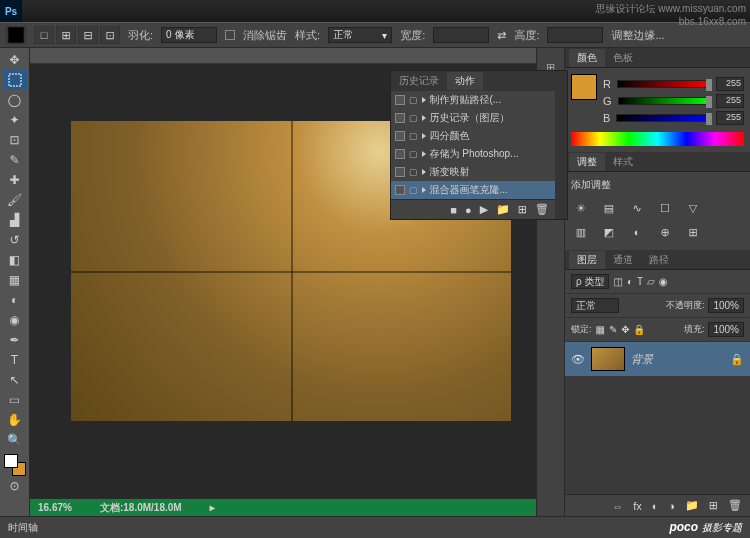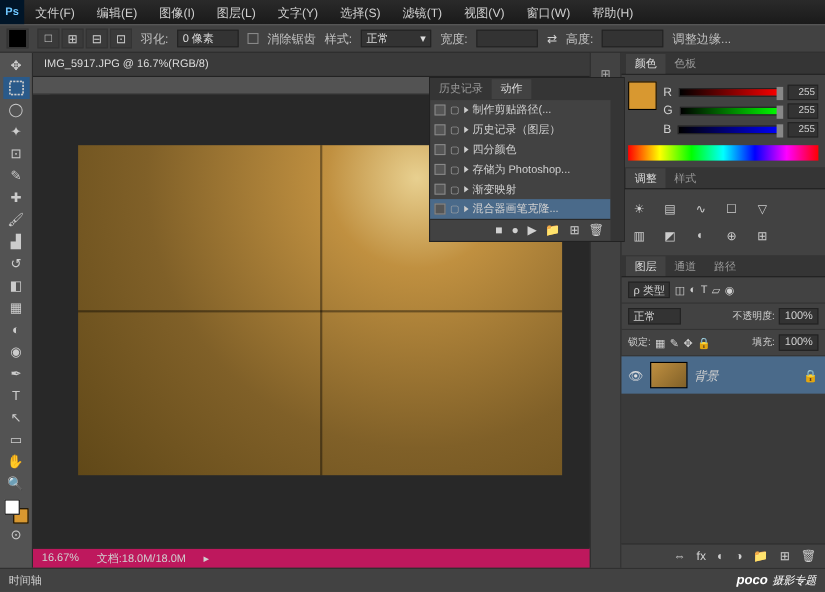--- a/index.html
+++ b/index.html
@@ -24,21 +24,21 @@
 .swatch-fg { position: absolute; top: 0; left: 0; width: 14px; height: 14px; background: #fff; border: 1px solid #000; }
 .swatch-bg { position: absolute; bottom: 0; right: 0; width: 14px; height: 14px; background: #d89830; border: 1px solid #000; }
 .canvas-area { flex: 1; background: #282828; position: relative; display: flex; flex-direction: column; }
 .doc-tab { height: 22px; background: #3a3a3a; display: flex; align-items: center; padding: 0 10px; font-size: 10px; color: #ddd; border-bottom: 1px solid #222; }
 .ruler-h { height: 16px; background: #535353; border-bottom: 1px solid #333; }
 .ruler-v { width: 16px; background: #535353; border-right: 1px solid #333; position: absolute; top: 38px; bottom: 22px; left: 0; }
 .canvas-center { flex: 1; background: #282828; display: flex; align-items: center; justify-content: center; position: relative; padding-left: 16px; }
 .image { width: 440px; height: 300px; background: radial-gradient(circle at 70% 10%, #e8d090 0%, #c09040 20%, #806028 60%, #604818 100%); position: relative; margin-top: -20px; }
 .image::before { content: ""; position: absolute; left: 50%; top: 0; bottom: 0; width: 2px; background: rgba(0,0,0,0.4); }
 .image::after { content: ""; position: absolute; top: 50%; left: 0; right: 0; height: 2px; background: rgba(0,0,0,0.4); }
-.status-bar { height: 18px; background: #be185d; border-top: 1px solid #2a2a2a; display: flex; align-items: center; padding: 0 8px; font-size: 10px; gap: 16px; }
+.status-bar { height: 18px; background: #15803d; border-top: 1px solid #2a2a2a; display: flex; align-items: center; padding: 0 8px; font-size: 10px; gap: 28px; font-weight: bold; }
 .right-panels { width: 186px; background: #424242; border-left: 1px solid #2a2a2a; display: flex; flex-direction: column; }
 .panel-strip { width: 28px; background: #424242; border-left: 1px solid #2a2a2a; display: flex; flex-direction: column; align-items: center; gap: 10px; padding-top: 10px; }
 .strip-icon { width: 18px; height: 18px; color: #aaa; display: flex; align-items: center; justify-content: center; }
 .panel-header { height: 20px; background: #353535; display: flex; align-items: center; padding: 0 4px; font-size: 10px; border-bottom: 1px solid #222; }
 .tab { padding: 2px 8px; color: #999; cursor: pointer; }
 .tab.active { background: #424242; color: #ddd; }
 .panel-body { padding: 6px; }
 .slider-row { display: flex; align-items: center; gap: 6px; margin: 3px 0; }
 .slider { flex: 1; height: 8px; background: linear-gradient(to right, #000, #f00); position: relative; border: 1px solid #222; }
 .slider.g { background: linear-gradient(to right, #000, #0f0); }
@@ -64,31 +64,23 @@
 .scroll { width: 12px; background: #353535; }
 .bottom-bar { height: 22px; background: #424242; border-top: 1px solid #2a2a2a; display: flex; align-items: center; padding: 0 8px; font-size: 10px; }
 .poco { position: absolute; bottom: 3px; right: 8px; color: #fff; font-size: 14px; font-weight: bold; font-style: italic; }
 .poco span { font-size: 10px; font-weight: normal; }
 </style>
 </head>
 <body>
 
 <div class="topbar">
   <div class="ps-icon">Ps</div>
-  <div class="menu">
-    <div class="menu-item">文件(F)</div>
-    <div class="menu-item">编辑(E)</div>
-    <div class="menu-item">图像(I)</div>
-    <div class="menu-item">图层(L)</div>
-    <div class="menu-item">文字(Y)</div>
-    <div class="menu-item">选择(S)</div>
-    <div class="menu-item">滤镜(T)</div>
-    <div class="menu-item">视图(V)</div>
-    <div class="menu-item">窗口(W)</div>
-    <div class="menu-item">帮助(H)</div>
+  <div class="watermark-tr">
+    <div>思缘设计论坛 www.missyuan.com</div>
+    <div>bbs.16xx8.com</div>
   </div>
 </div>
 
 <div class="option-bar">
   <div class="opt-icon">
       <svg viewBox="0 0 14 14">
         <rect x="1" y="1" width="12" height="12" stroke-dasharray="2 1"></rect>
       </svg>
     </div>
   <div style="display:flex;gap:2px">
@@ -141,21 +133,20 @@
     <div class="tool">✋</div>
     <div class="tool">🔍</div>
     <div class="swatches">
       <div class="swatch-bg"></div>
       <div class="swatch-fg"></div>
     </div>
     <div class="tool">⊙</div>
   </div>
 
   <div class="canvas-area">
-    <div class="doc-tab">IMG_5917.JPG @ 16.7%(RGB/8)</div>
     <div class="ruler-h"></div>
     <div class="ruler-v"></div>
     <div class="canvas-center">
       <div class="image"></div>
     </div>
     <div class="status-bar">
       <span>16.67%</span>
       <span>文档:18.0M/18.0M</span>
       <span>▸</span>
     </div>
@@ -199,20 +190,21 @@
           </div>
       </div>
       <div class="spectrum"></div>
     </div>
 
     <div class="panel-header">
       <div class="tab active">调整</div>
       <div class="tab">样式</div>
     </div>
     <div class="panel-body">
+      <div style="font-size:10px;margin-bottom:4px">添加调整</div>
       <div class="adjust-icons">
         <div class="adj-icon">☀</div>
         <div class="adj-icon">▤</div>
         <div class="adj-icon">∿</div>
         <div class="adj-icon">☐</div>
         <div class="adj-icon">▽</div>
       </div>
       <div class="adjust-icons">
         <div class="adj-icon">▥</div>
         <div class="adj-icon">◩</div>

